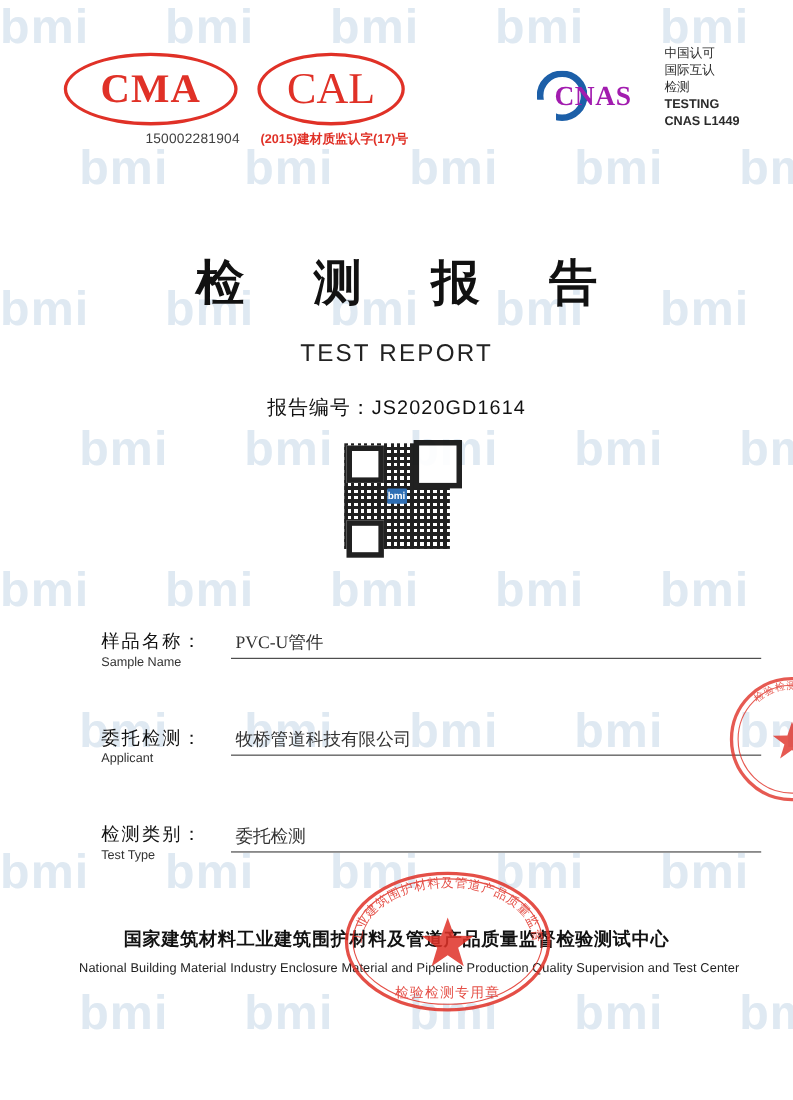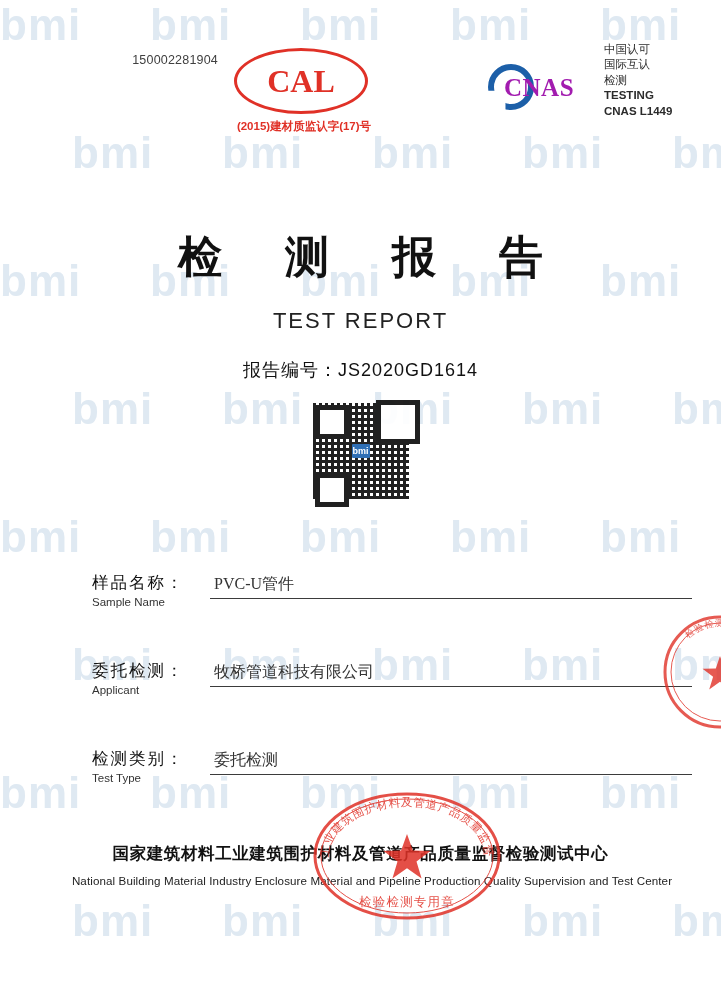--- a/index.html
+++ b/index.html
@@ -83,22 +83,22 @@
   #logo-cal .oval {
     width: 134px; height: 66px;
     border: 3px solid #e03127;
     border-radius: 50%/50%;
     box-sizing: border-box;
     display: flex; align-items: center; justify-content: center;
     position: relative;
   }
   #logo-cal .txt {
     font-family: "Liberation Serif", serif;
-    font-size: 32px;
-    font-weight: 700;
+    font-size: 40px;
+    font-weight: 400;
     color: #e03127;
     letter-spacing: 0px;
     line-height: 1;
   }
   #logo-cal .num {
     margin-top: 5px;
     text-align: center;
     font-size: 11.5px;
     font-weight: 700;
     color: #e03127;
@@ -363,20 +363,23 @@
     <div class="wm" style="color: rgb(223, 233, 242); left: 372px; top: 896px;">bmi</div>
     <div class="wm" style="color: rgb(223, 233, 242); left: 522px; top: 896px;">bmi</div>
     <div class="wm" style="color: rgb(223, 233, 242); left: 672px; top: 896px;">bmi</div>
   </div>
 
 <div id="page">
 
   <div id="logo-row">
 
     <div class="logo" id="logo-cma">
+      <div class="oval">
+        <span class="txt">CMA</span>
+      </div>
       <div class="num">150002281904</div>
     </div>
 
     <div class="logo" id="logo-cal">
       <div class="oval">
         <span class="txt">CAL</span>
       </div>
       <div class="num">(2015)建材质监认字(17)号</div>
     </div>
 

